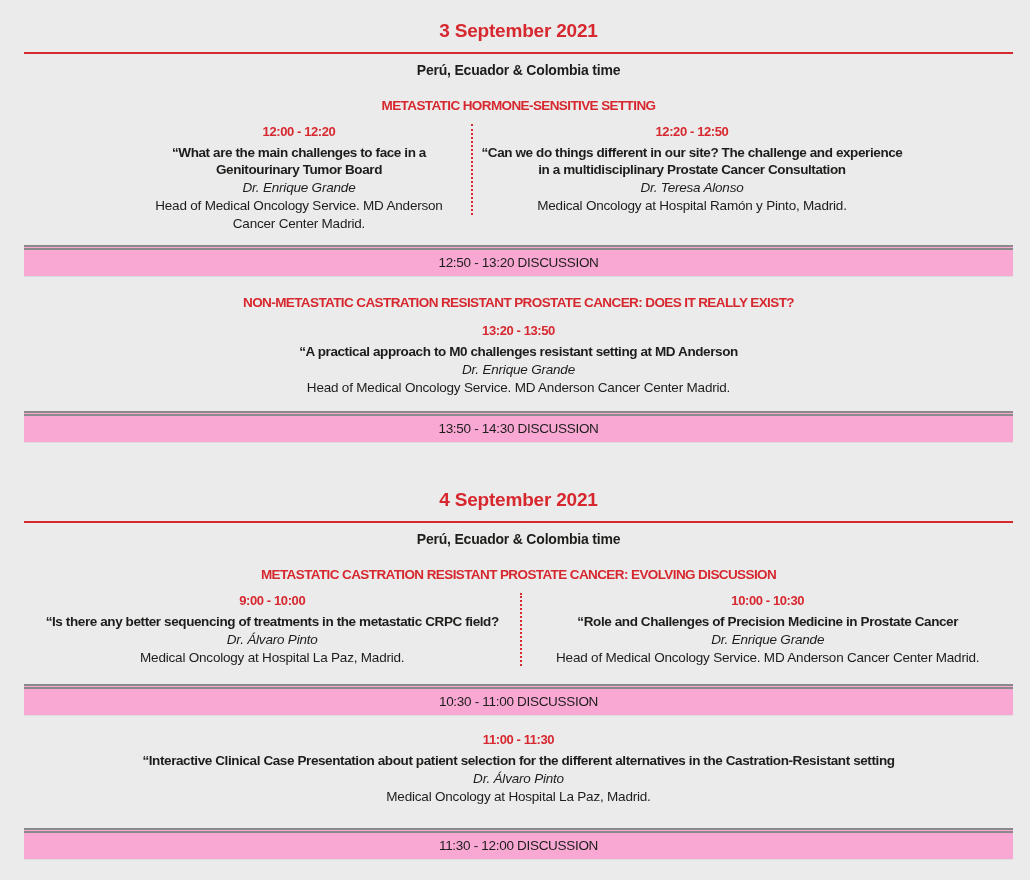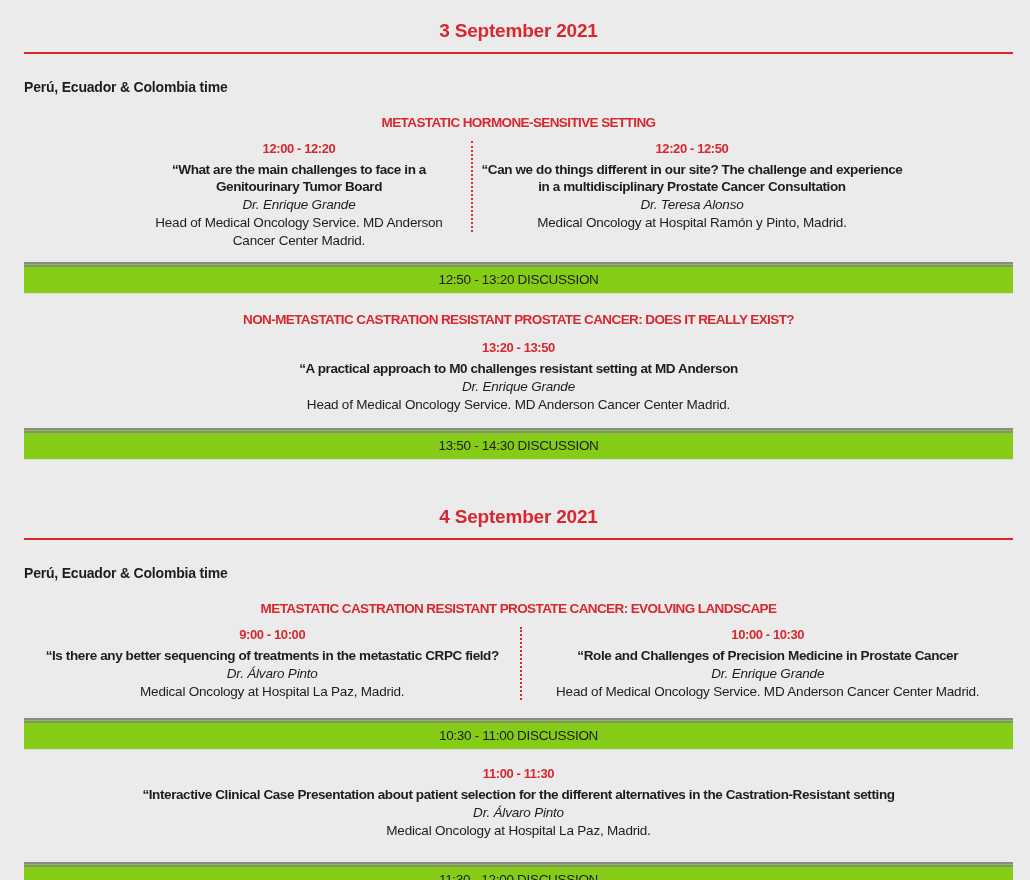--- a/index.html
+++ b/index.html
@@ -11,42 +11,42 @@
   }
   .page { position:relative; width:1030px; height:880px; overflow:hidden; }
   .inner { padding:8px 17px 0 24px; }
 
   .day-title {
     text-align:center; color:#d7282f; font-weight:bold;
     font-size:19px; letter-spacing:-0.2px; margin:12px 0 10px;
   }
   .red-rule { height:1.5px; background:#d7282f; margin:0 0 0 0; border:0; }
   .timezone {
-    text-align:left; font-weight:bold; font-size:14px;
-    letter-spacing:-0.2px; margin-top:25px;
+    text-align:center; font-weight:bold; font-size:14px;
+    letter-spacing:-0.2px; margin-top:8px;
   }
   .section-title {
     text-align:center; color:#d7282f; font-weight:bold;
     font-size:13.5px; letter-spacing:-0.6px; margin-top:20px;
   }
   .sessions-row { display:flex; margin-top:11px; align-items:flex-start; }
   .sessions-row.narrow { width:784px; margin-left:auto; margin-right:auto; }
   .col-divider { border-left:2px dotted #d7282f; }
   .sess { text-align:center; padding:0 8px; box-sizing:border-box; }
   .time {
     color:#d7282f; font-weight:bold; font-size:13px;
     letter-spacing:-0.4px; margin-bottom:5px;
   }
   .sess-title { font-weight:bold; font-size:13.5px; letter-spacing:-0.4px; line-height:1.33; }
   .speaker { font-style:italic; font-size:13.5px; letter-spacing:-0.2px; line-height:1.33; }
   .affil { font-size:13.5px; letter-spacing:-0.2px; line-height:1.33; }
   .sess-single { text-align:center; margin-top:13px; }
 
   .discussion {
-    background:#84cc16;
+    background:#f9a8d4;
     border-top:5px double #8a8a8a;
     border-bottom:1px solid #dcdcdc;
     text-align:center;
     font-size:13.5px; letter-spacing:-0.3px;
     padding:5px 0 6px 0;
     margin-top:12px;
   }
   .discussion.mt14 { margin-top:14px; }
   .discussion.mt18 { margin-top:18px; }
   .discussion.mt22 { margin-top:22px; }
@@ -95,21 +95,21 @@
       <div class="discussion mt14">13:50 - 14:30 DISCUSSION</div>
     </section>
 
     <div class="day-gap"></div>
 
     <section>
       <div class="day-title">4 September 2021</div>
       <div class="red-rule"></div>
       <div class="timezone">Perú, Ecuador &amp; Colombia time</div>
 
-      <div class="section-title">METASTATIC CASTRATION RESISTANT PROSTATE CANCER: EVOLVING LANDSCAPE</div>
+      <div class="section-title">METASTATIC CASTRATION RESISTANT PROSTATE CANCER: EVOLVING DISCUSSION</div>
 
       <div class="sessions-row">
         <div class="sess" style="flex:0 0 50.2%;">
           <div class="time">9:00 - 10:00</div>
           <div class="sess-title">“Is there any better sequencing of treatments in the metastatic CRPC field?</div>
           <div class="speaker">Dr. Álvaro Pinto</div>
           <div class="affil">Medical Oncology at Hospital La Paz, Madrid.</div>
         </div>
         <div class="sess col-divider" style="flex:0 0 49.8%;">
           <div class="time">10:00 - 10:30</div>

